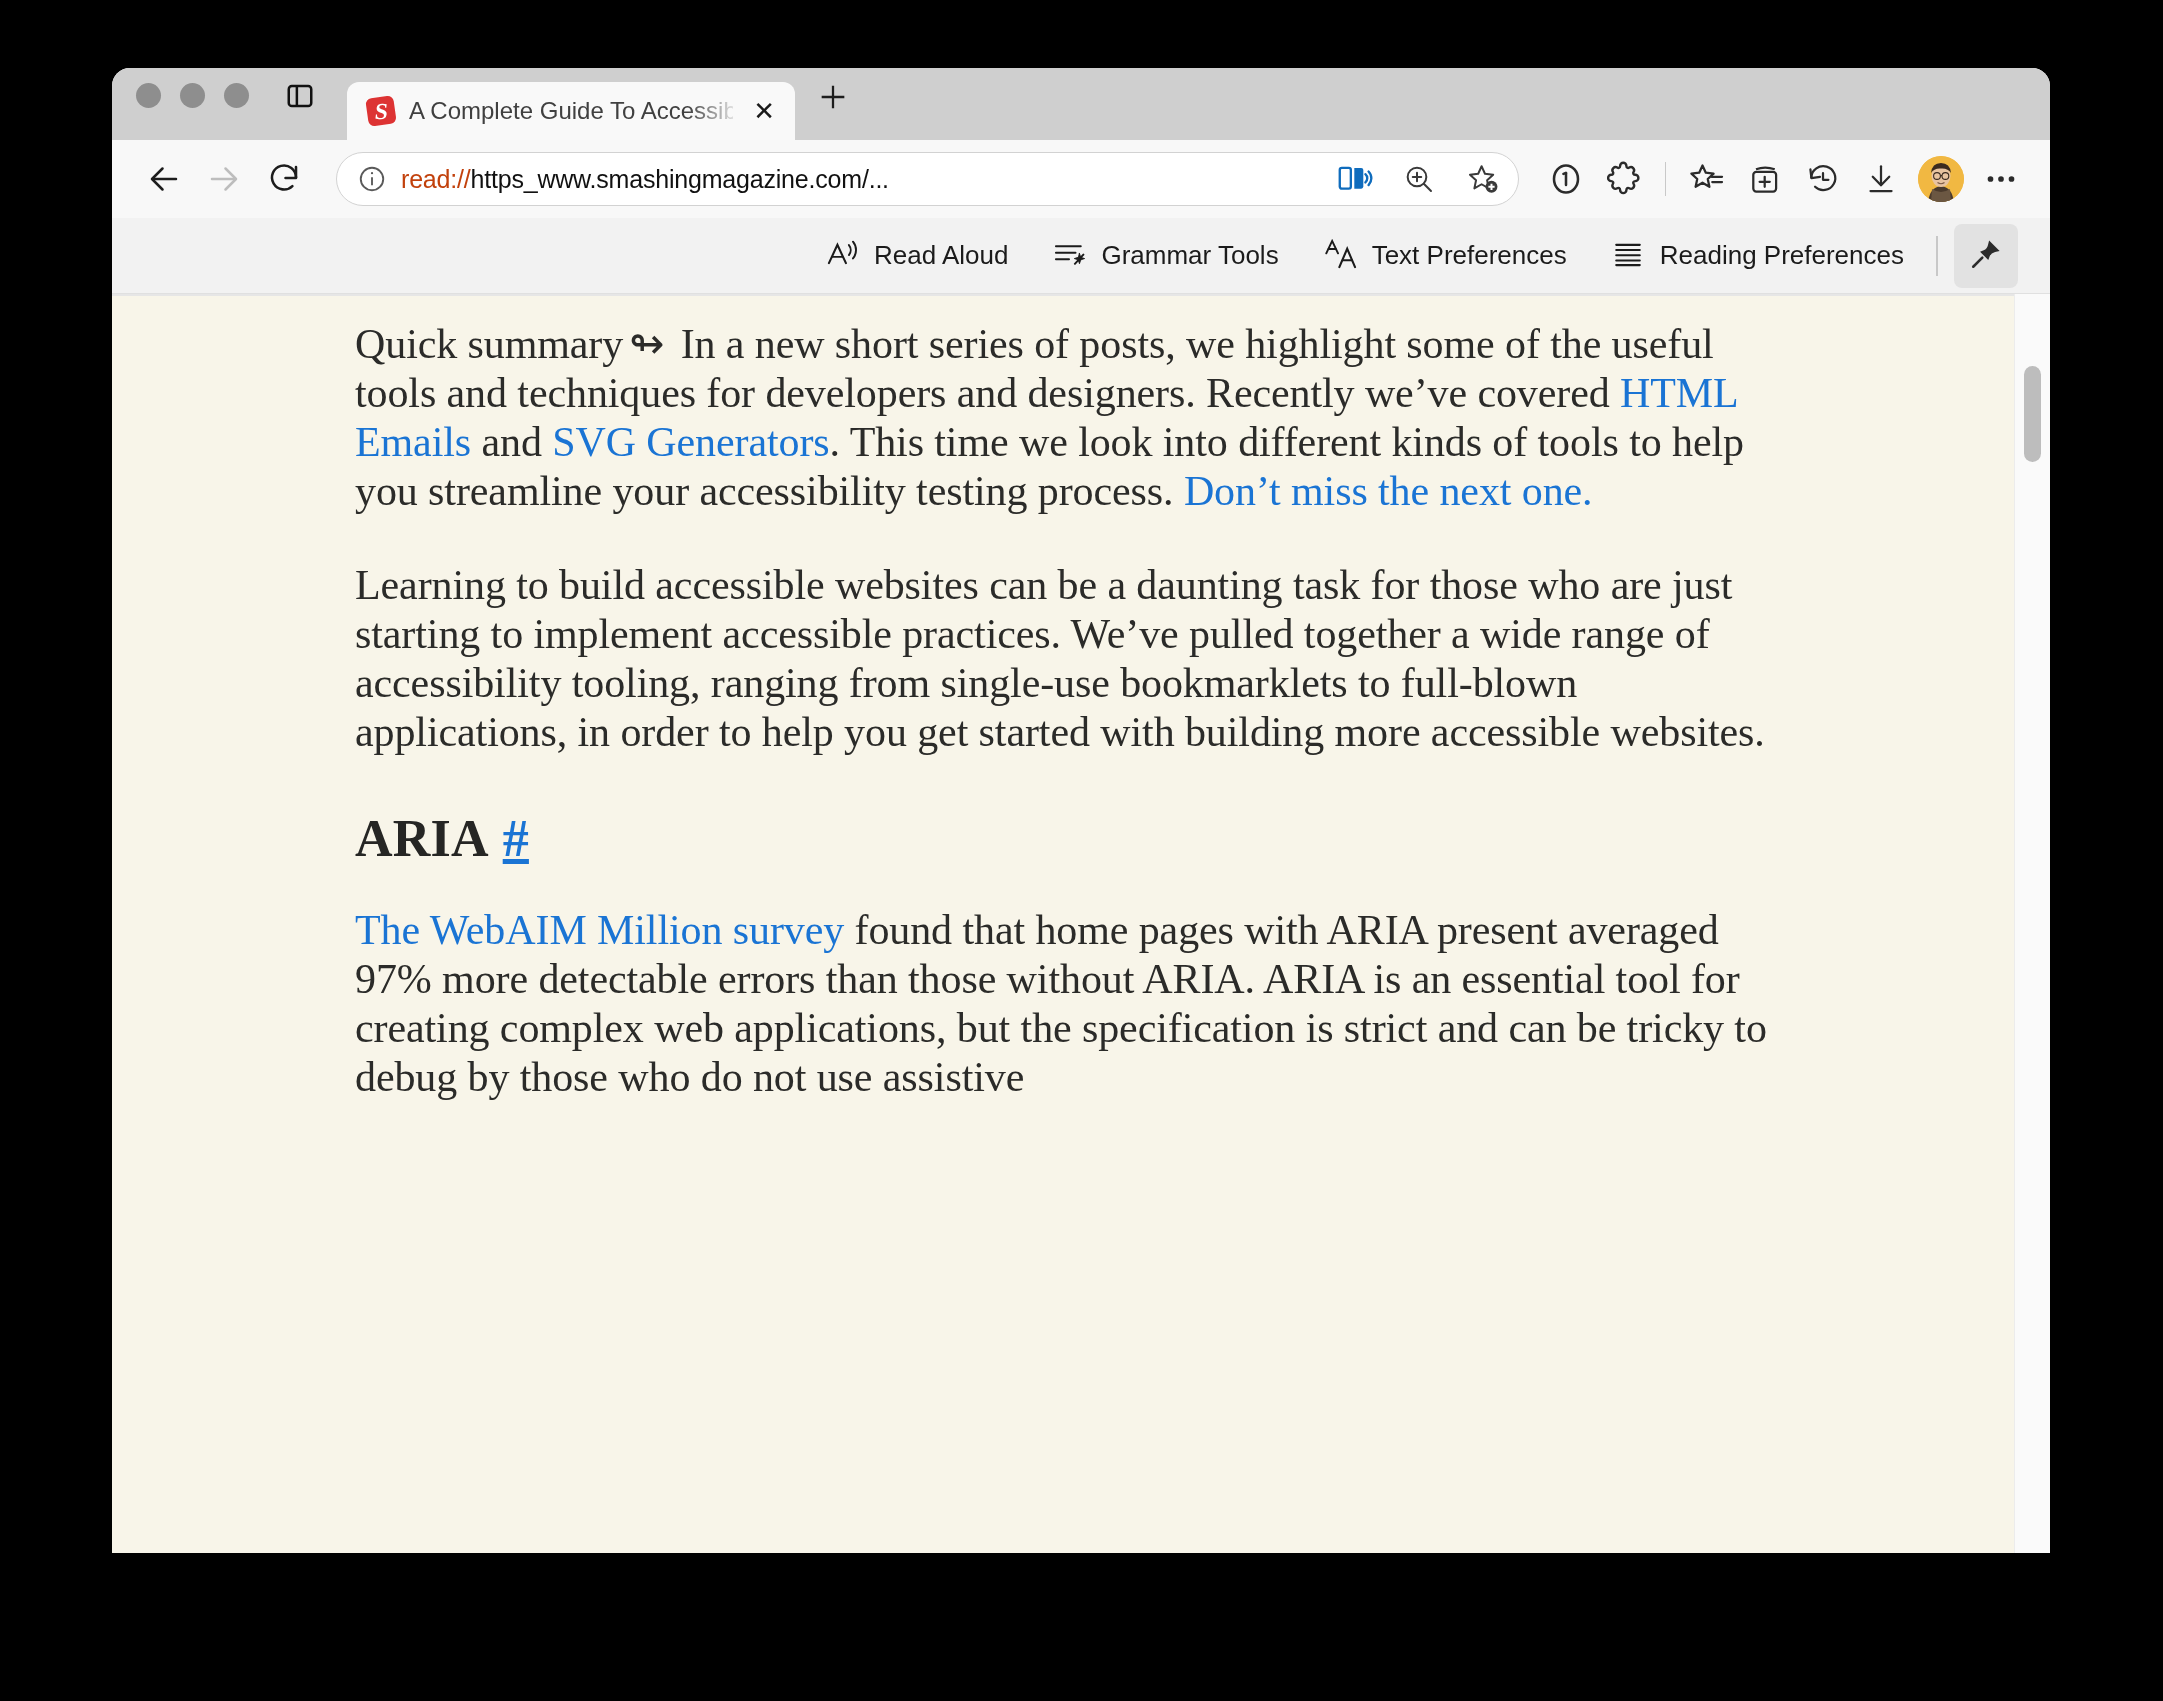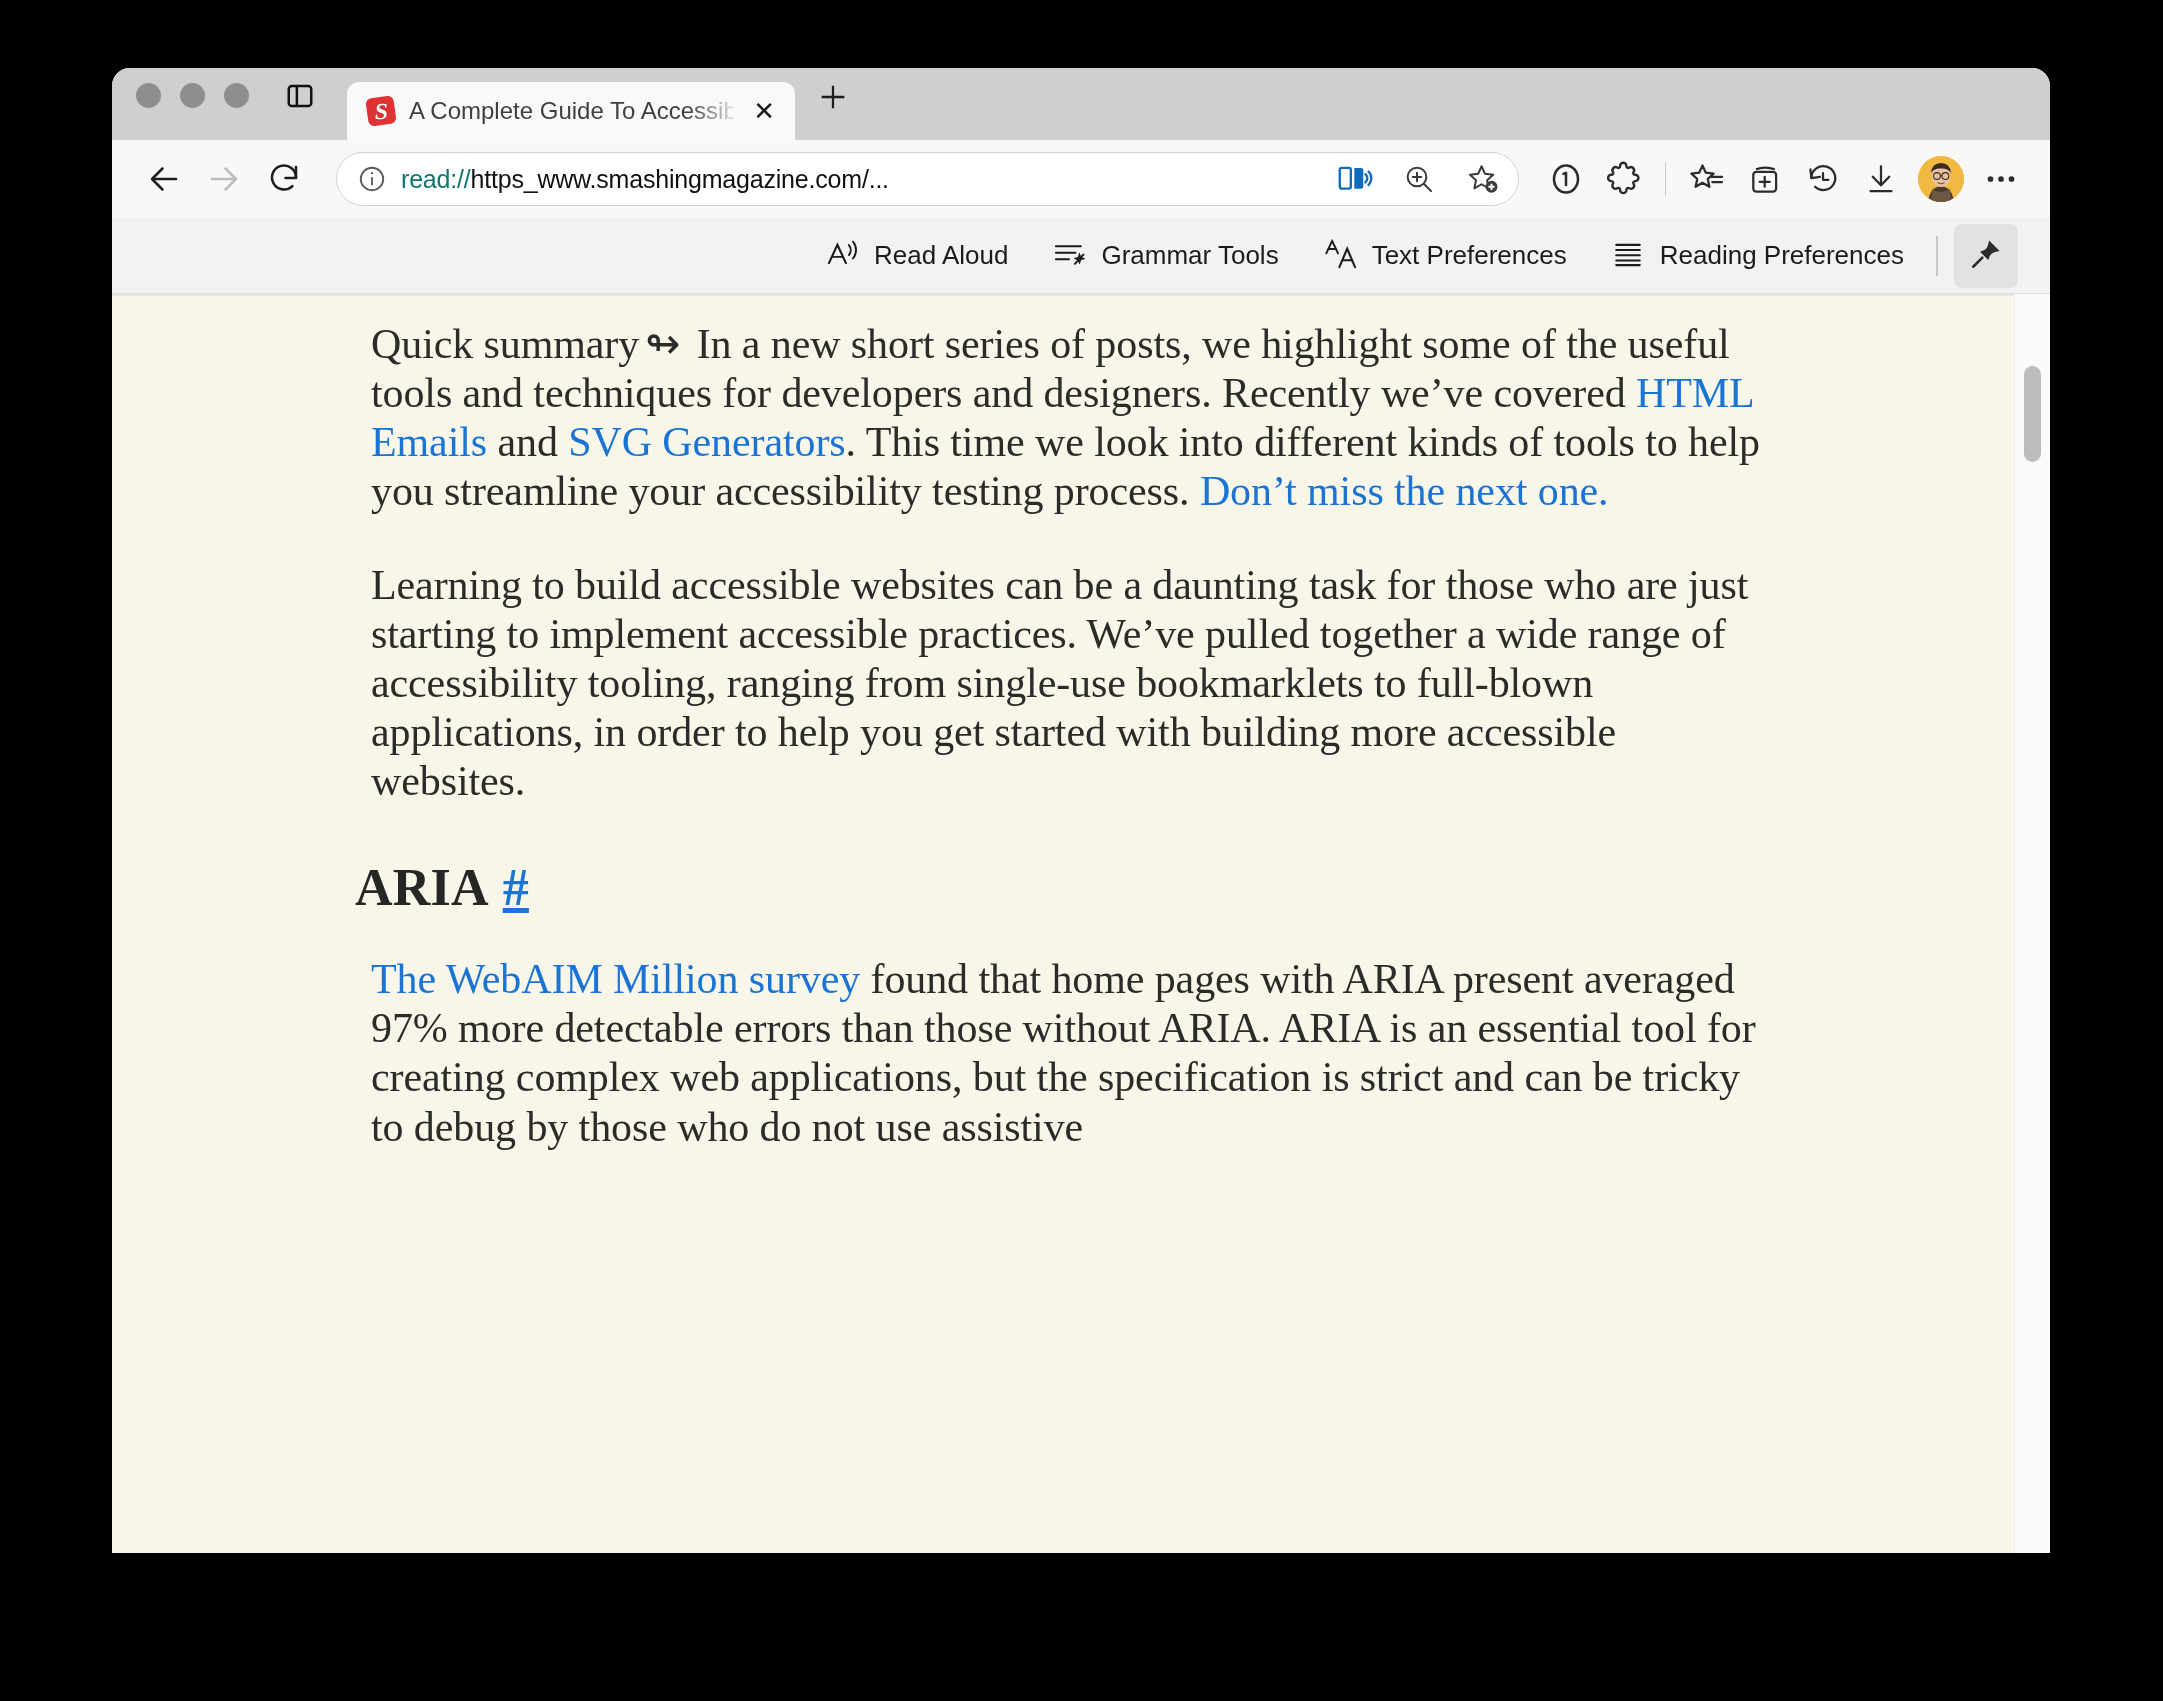--- a/index.html
+++ b/index.html
@@ -133,21 +133,21 @@
   .info-icon { flex: 0 0 30px; display:flex; align-items:center; justify-content:center;}
   .omnibox-url {
     flex: 1 1 auto;
     font-size: 25px;
     color: #111;
     white-space: nowrap;
     overflow: hidden;
     text-overflow: ellipsis;
     letter-spacing: -0.2px;
   }
-  .omnibox-url .scheme { color: #0f766e; }
+  .omnibox-url .scheme { color: #c2410c; }
   .omni-action {
     width: 50px; height: 46px;
     display: flex; align-items: center; justify-content: center;
     border-radius: 6px;
     flex: 0 0 auto;
   }
   .tool-btn {
     width: 58px; height: 58px;
     display: flex; align-items: center; justify-content: center;
     border-radius: 8px;
@@ -216,21 +216,21 @@
   }
   .article-inner {
     width: 1423px;
     margin-left: 243px;
     font-family: "Liberation Serif", serif;
     color: #2b2b29;
   }
   .article-inner p {
     font-size: 42px;
     line-height: 1.17;
-    margin: 0 0 46px 16px;
+    margin: 0 0 46px 0;
     letter-spacing: -0.1px;
   }
   .article-inner p.tight { margin-bottom: 44px; }
   a.link { color: #1a74d4; text-decoration: none; }
   h2.section {
     font-size: 52px;
     font-weight: bold;
     margin: 52px 0 38px 0;
     letter-spacing: 0.2px;
     color: #262624;

